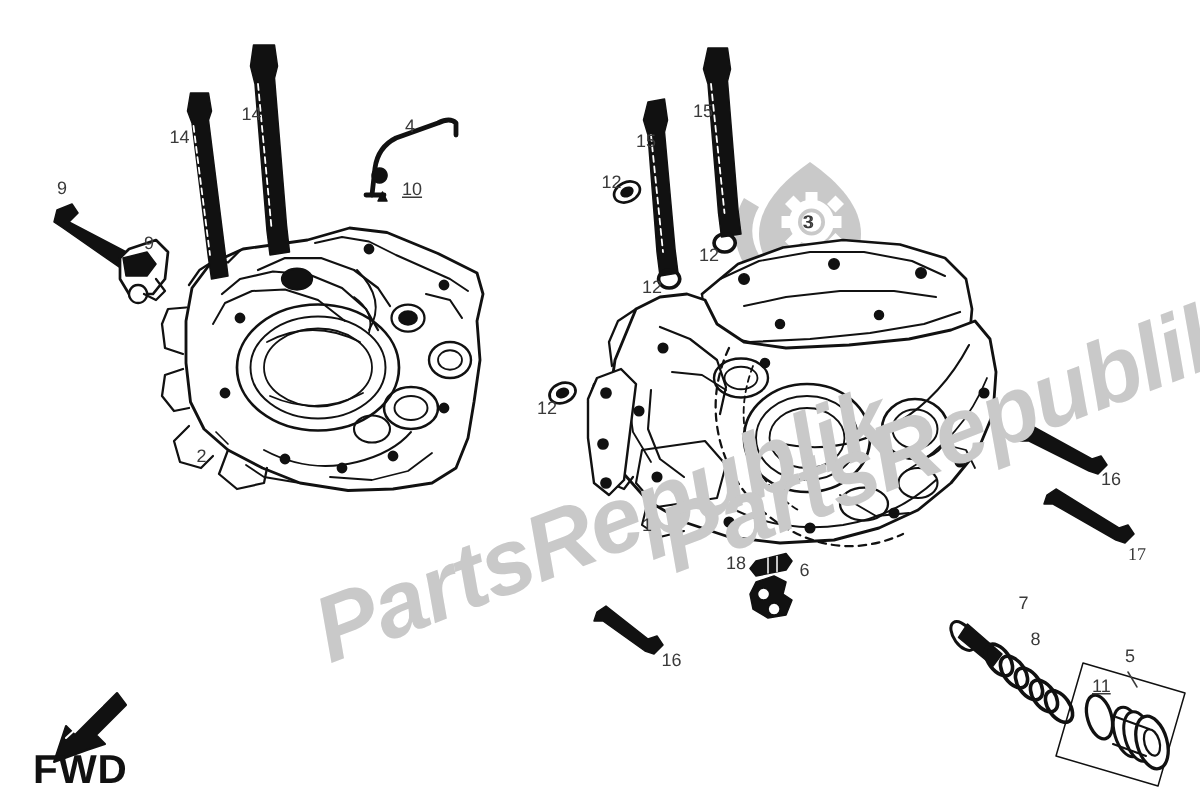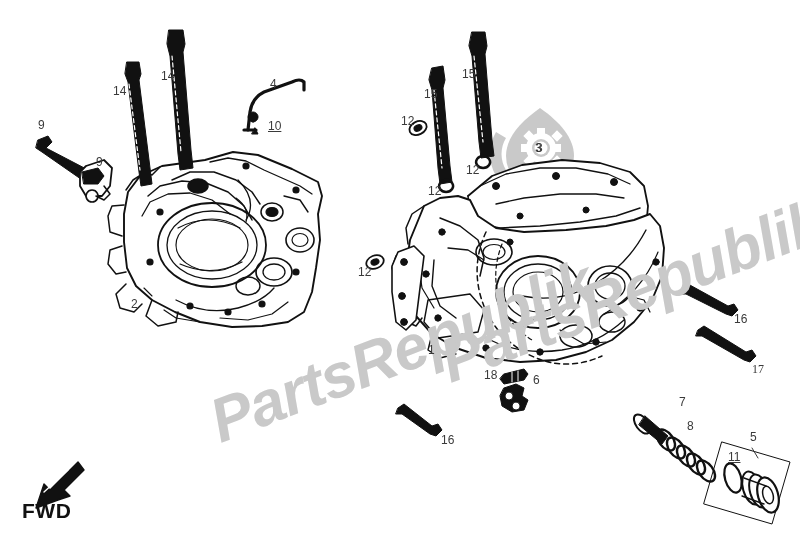--- a/index.html
+++ b/index.html
@@ -28,21 +28,21 @@
     color: #3a3a3a;
     line-height: 1;
     user-select: none;
     white-space: nowrap;
   }
   .fwd-label {
     position: absolute;
     left: 22px;
     top: 500px;
     font-family: "Liberation Sans", sans-serif;
-    font-size: 21px;
+    font-size: 27px;
     font-weight: bold;
     letter-spacing: 0.5px;
     color: #111111;
     line-height: 1;
   }
   .wm-text {
     position: absolute;
     font-family: "Liberation Sans", sans-serif;
     font-size: 62px;
     font-weight: bold;

